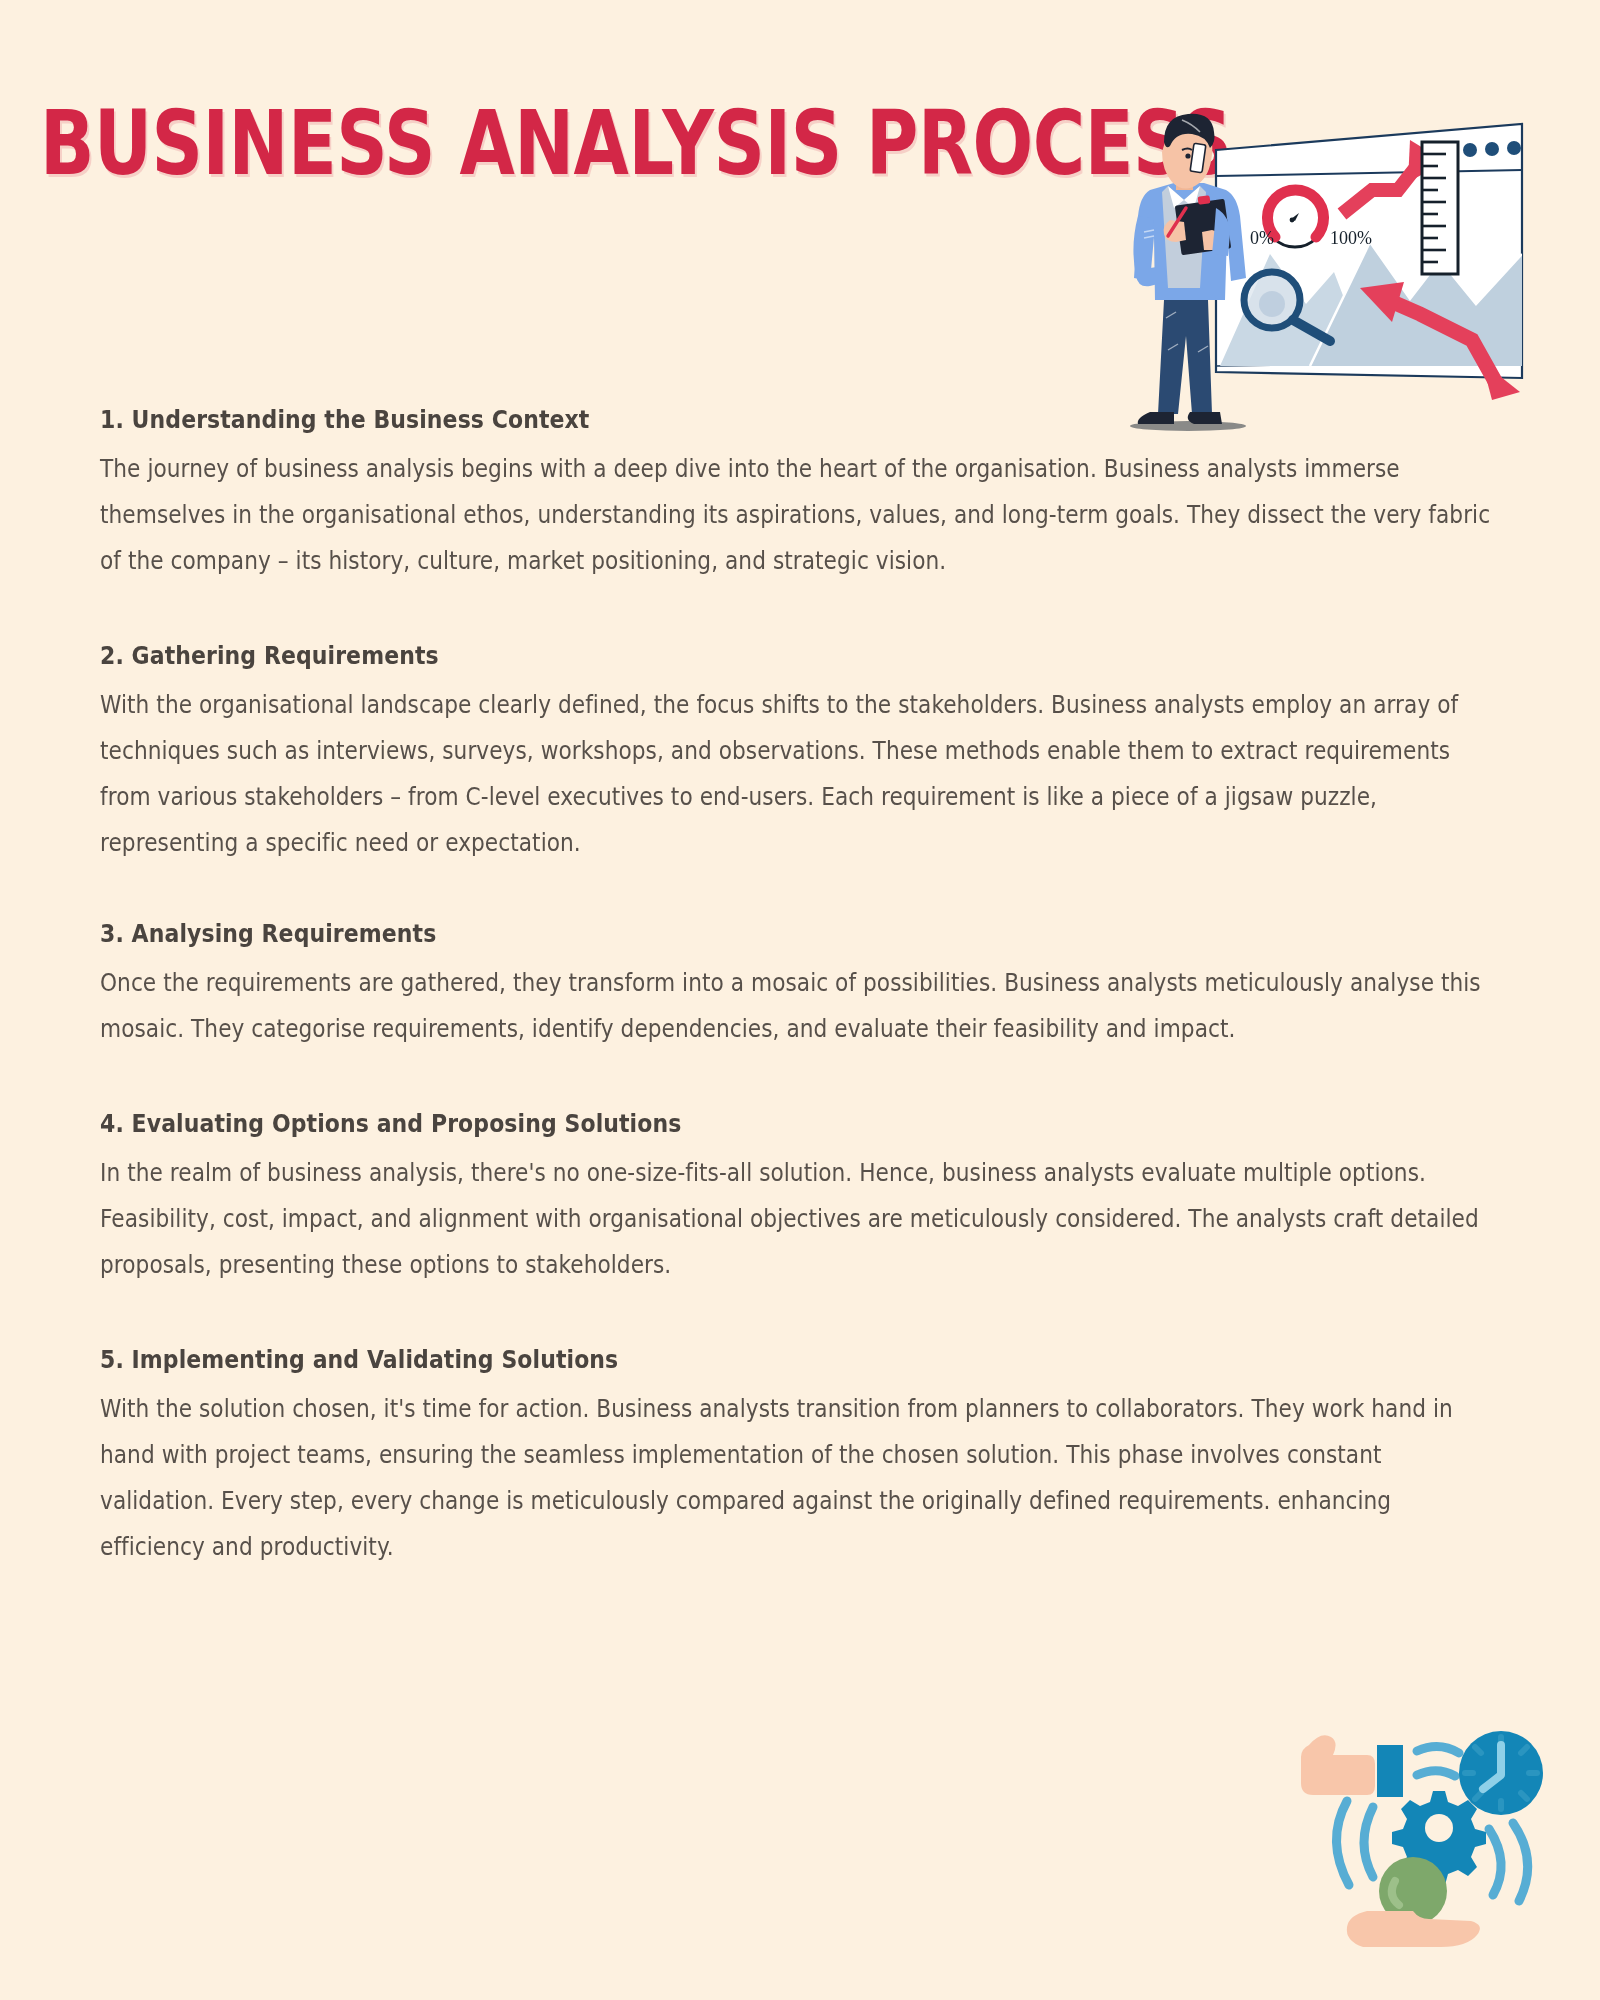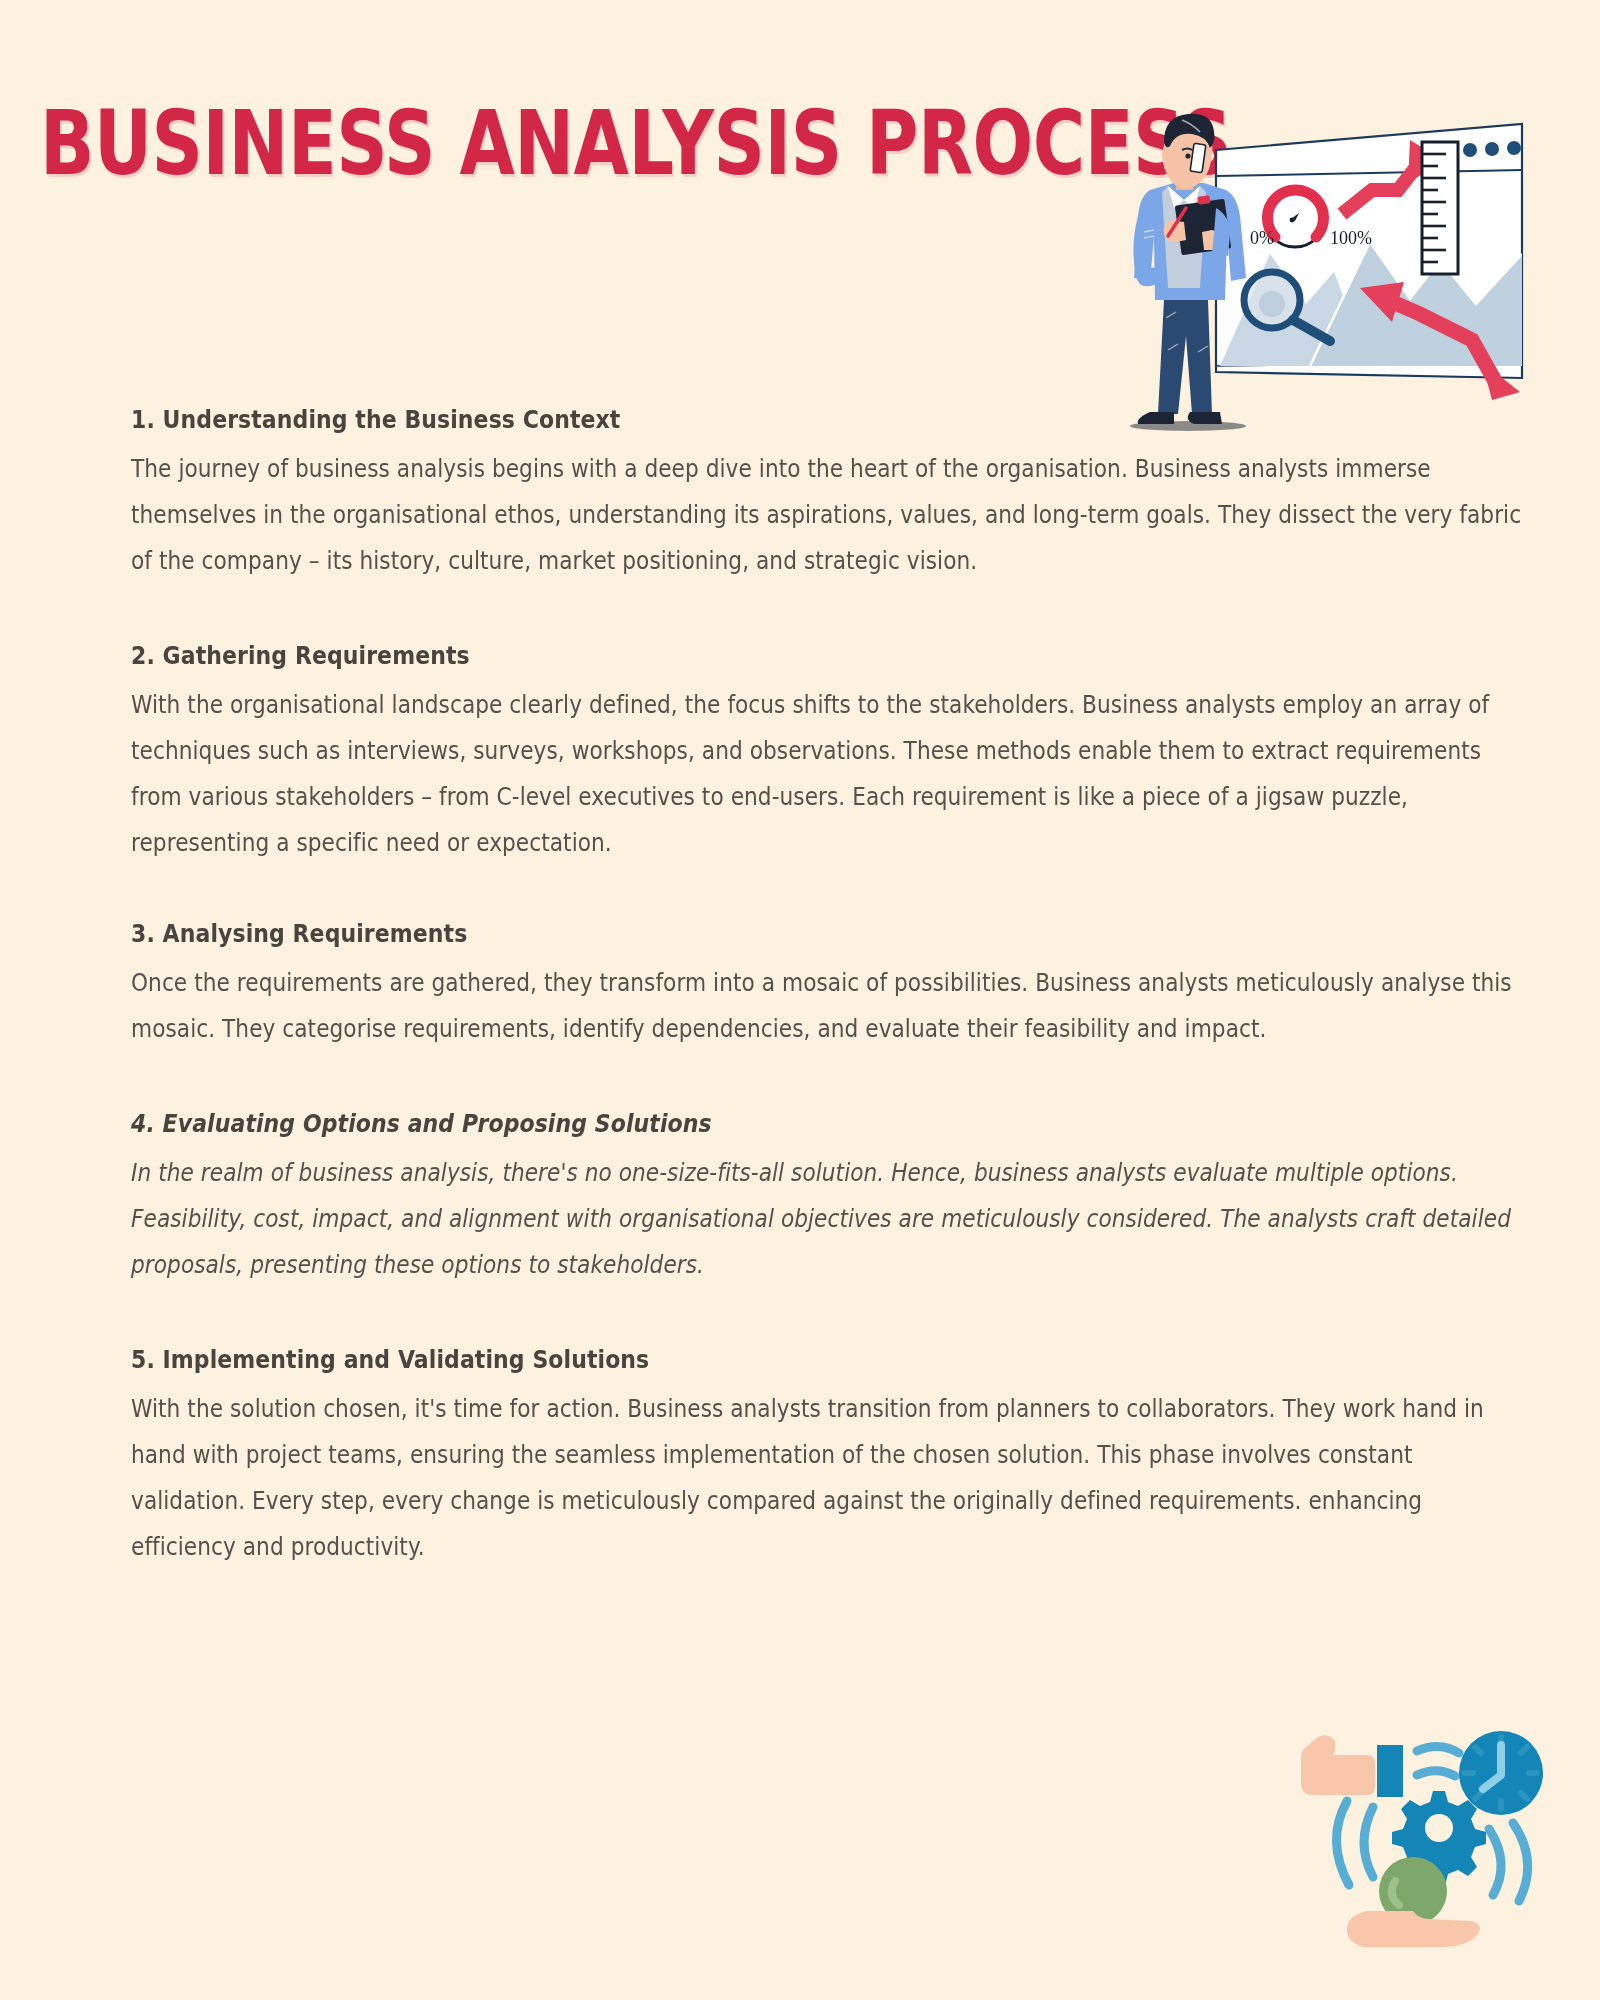--- a/index.html
+++ b/index.html
@@ -47,21 +47,20 @@
 
   
   #sections {
     position: absolute;
     left: 100px;
     top: 404px;
     width: 1400px;
   }
   .section {
     margin-bottom: 48px;
-    margin-left: 31px;
   }
   .section-heading {
     font-family: "DejaVu Sans", "Liberation Sans", sans-serif;
     font-weight: 700;
     font-size: 25px;
     line-height: 32px;
     color: #4a443f;
     transform: scaleX(0.88);
     transform-origin: left center;
     white-space: nowrap;
@@ -77,21 +76,21 @@
     transform: scaleX(0.885);
     transform-origin: left top;
     width: 1582px;
     margin: 0;
     text-align: left;
     letter-spacing: 0.05px;
   }
   .sec-1 { margin-bottom: 56px; }
   .sec-2 { margin-bottom: 52px; }
   .sec-3 { margin-bottom: 56px; }
-  .sec-4 { margin-bottom: 56px; font-style: italic; }
+  .sec-4 { margin-bottom: 56px; }
   .sec-5 { margin-bottom: 0; }
 
   
   #hero-illustration {
     position: absolute;
     left: 1120px;
     top: 104px;
     width: 480px;
     height: 330px;
   }

